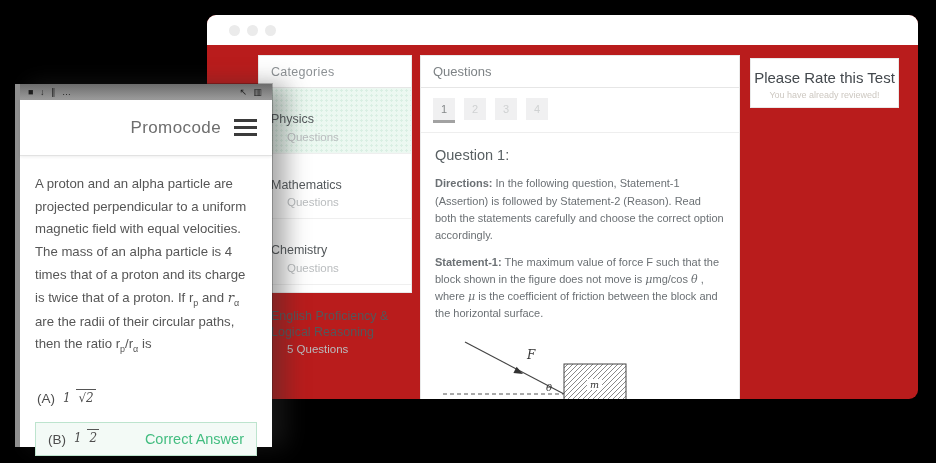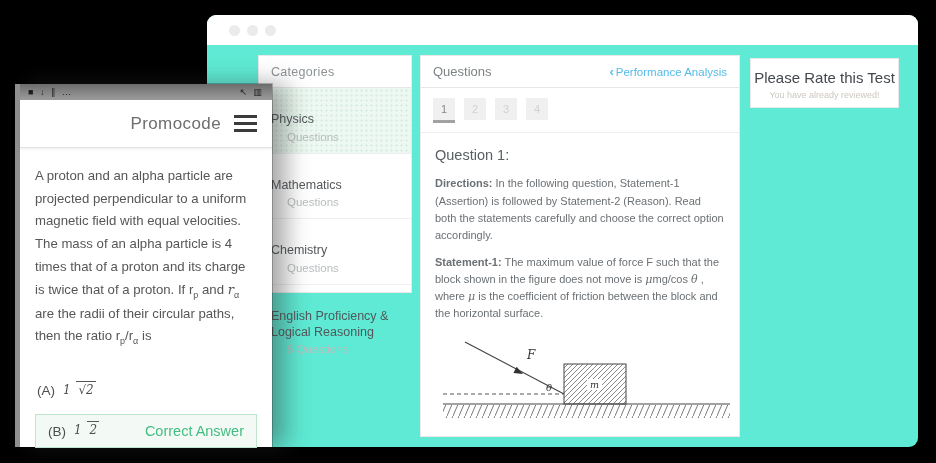--- a/index.html
+++ b/index.html
@@ -6,22 +6,22 @@
   html,body { width:936px; height:463px; }
   body {
     background:#000;
     position:relative;
     overflow:hidden;
     font-family:"Liberation Sans", sans-serif;
   }
 
   
   .window {
-    position:absolute; left:207px; top:15px; width:711px; height:432px;
-    background:#5eead4; border-radius:9px; overflow:hidden;
+    position:absolute; left:207px; top:15px; width:711px; height:384px;
+    background:#b91c1c; border-radius:9px; overflow:hidden;
   }
   .titlebar {
     height:30px; background:#fff; display:flex; align-items:center; padding-left:22px;
   }
   .tl-dot { width:11px; height:11px; border-radius:50%; background:#ebebeb; margin-right:7px; }
   .content { position:relative; height:402px; }
 
   .card { background:#fff; border:1px solid #e9e9e9; position:absolute; }
 
   
@@ -76,21 +76,21 @@
     background:#fff; border-left:5px solid #8f8f8f;
     box-shadow:14px 0 22px rgba(50,50,50,.42), 0 0 0 1px rgba(0,0,0,.25);
   }
   .statusbar {
     height:16px; background:linear-gradient(#6c6c6c,#9c9c9c);
     display:flex; justify-content:space-between; align-items:center;
     padding:0 8px; filter:blur(.4px);
   }
   .sb-icons { font-size:9px; color:#1d1d1d; letter-spacing:2px; }
   .phone-header {
-    height:48px; background:#fff; display:flex; align-items:center; justify-content:flex-end;
+    height:56px; background:#fff; display:flex; align-items:center; justify-content:flex-end;
     padding-right:15px; border-bottom:1px solid #e2e2e2;
     box-shadow:0 1px 3px rgba(0,0,0,.07); position:relative; z-index:2;
   }
   .phone-title { font-size:17px; color:#6e6e6e; letter-spacing:.4px; }
   .hamburger { margin-left:13px; cursor:pointer; }
   .hamburger div { width:23px; height:3.5px; background:#3b3b3b; margin:3.5px 0; }
   .phone-body { padding:17px 15px; }
   .phone-q { font-size:13.2px; color:#565656; line-height:1.72; margin-bottom:34px; }
   .p-opt { display:flex; align-items:center; margin:10px 2px 16px; font-size:13.5px; color:#4d4d4d; }
   .p-opt-label { margin-right:6px; }
@@ -133,21 +133,20 @@
       </div>
       <div class="cat-item" style="border-bottom:none;">
         <div class="cat-label">English Proficiency &amp; Logical Reasoning</div>
         <div class="cat-count">5 Questions</div>
       </div>
     </div>
 
     <div class="card questions-card">
       <div class="q-header">
         <span class="q-title">Questions</span>
-        <span class="q-back"><span class="chev">‹</span><span>Performance Analysis</span></span>
       </div>
       <div class="pagination">
         <div class="page-box active">1</div>
         <div class="page-box">2</div>
         <div class="page-box">3</div>
         <div class="page-box">4</div>
       </div>
       <div class="q-body">
         <div class="q-heading">Question 1:</div>
         <div class="q-para">

